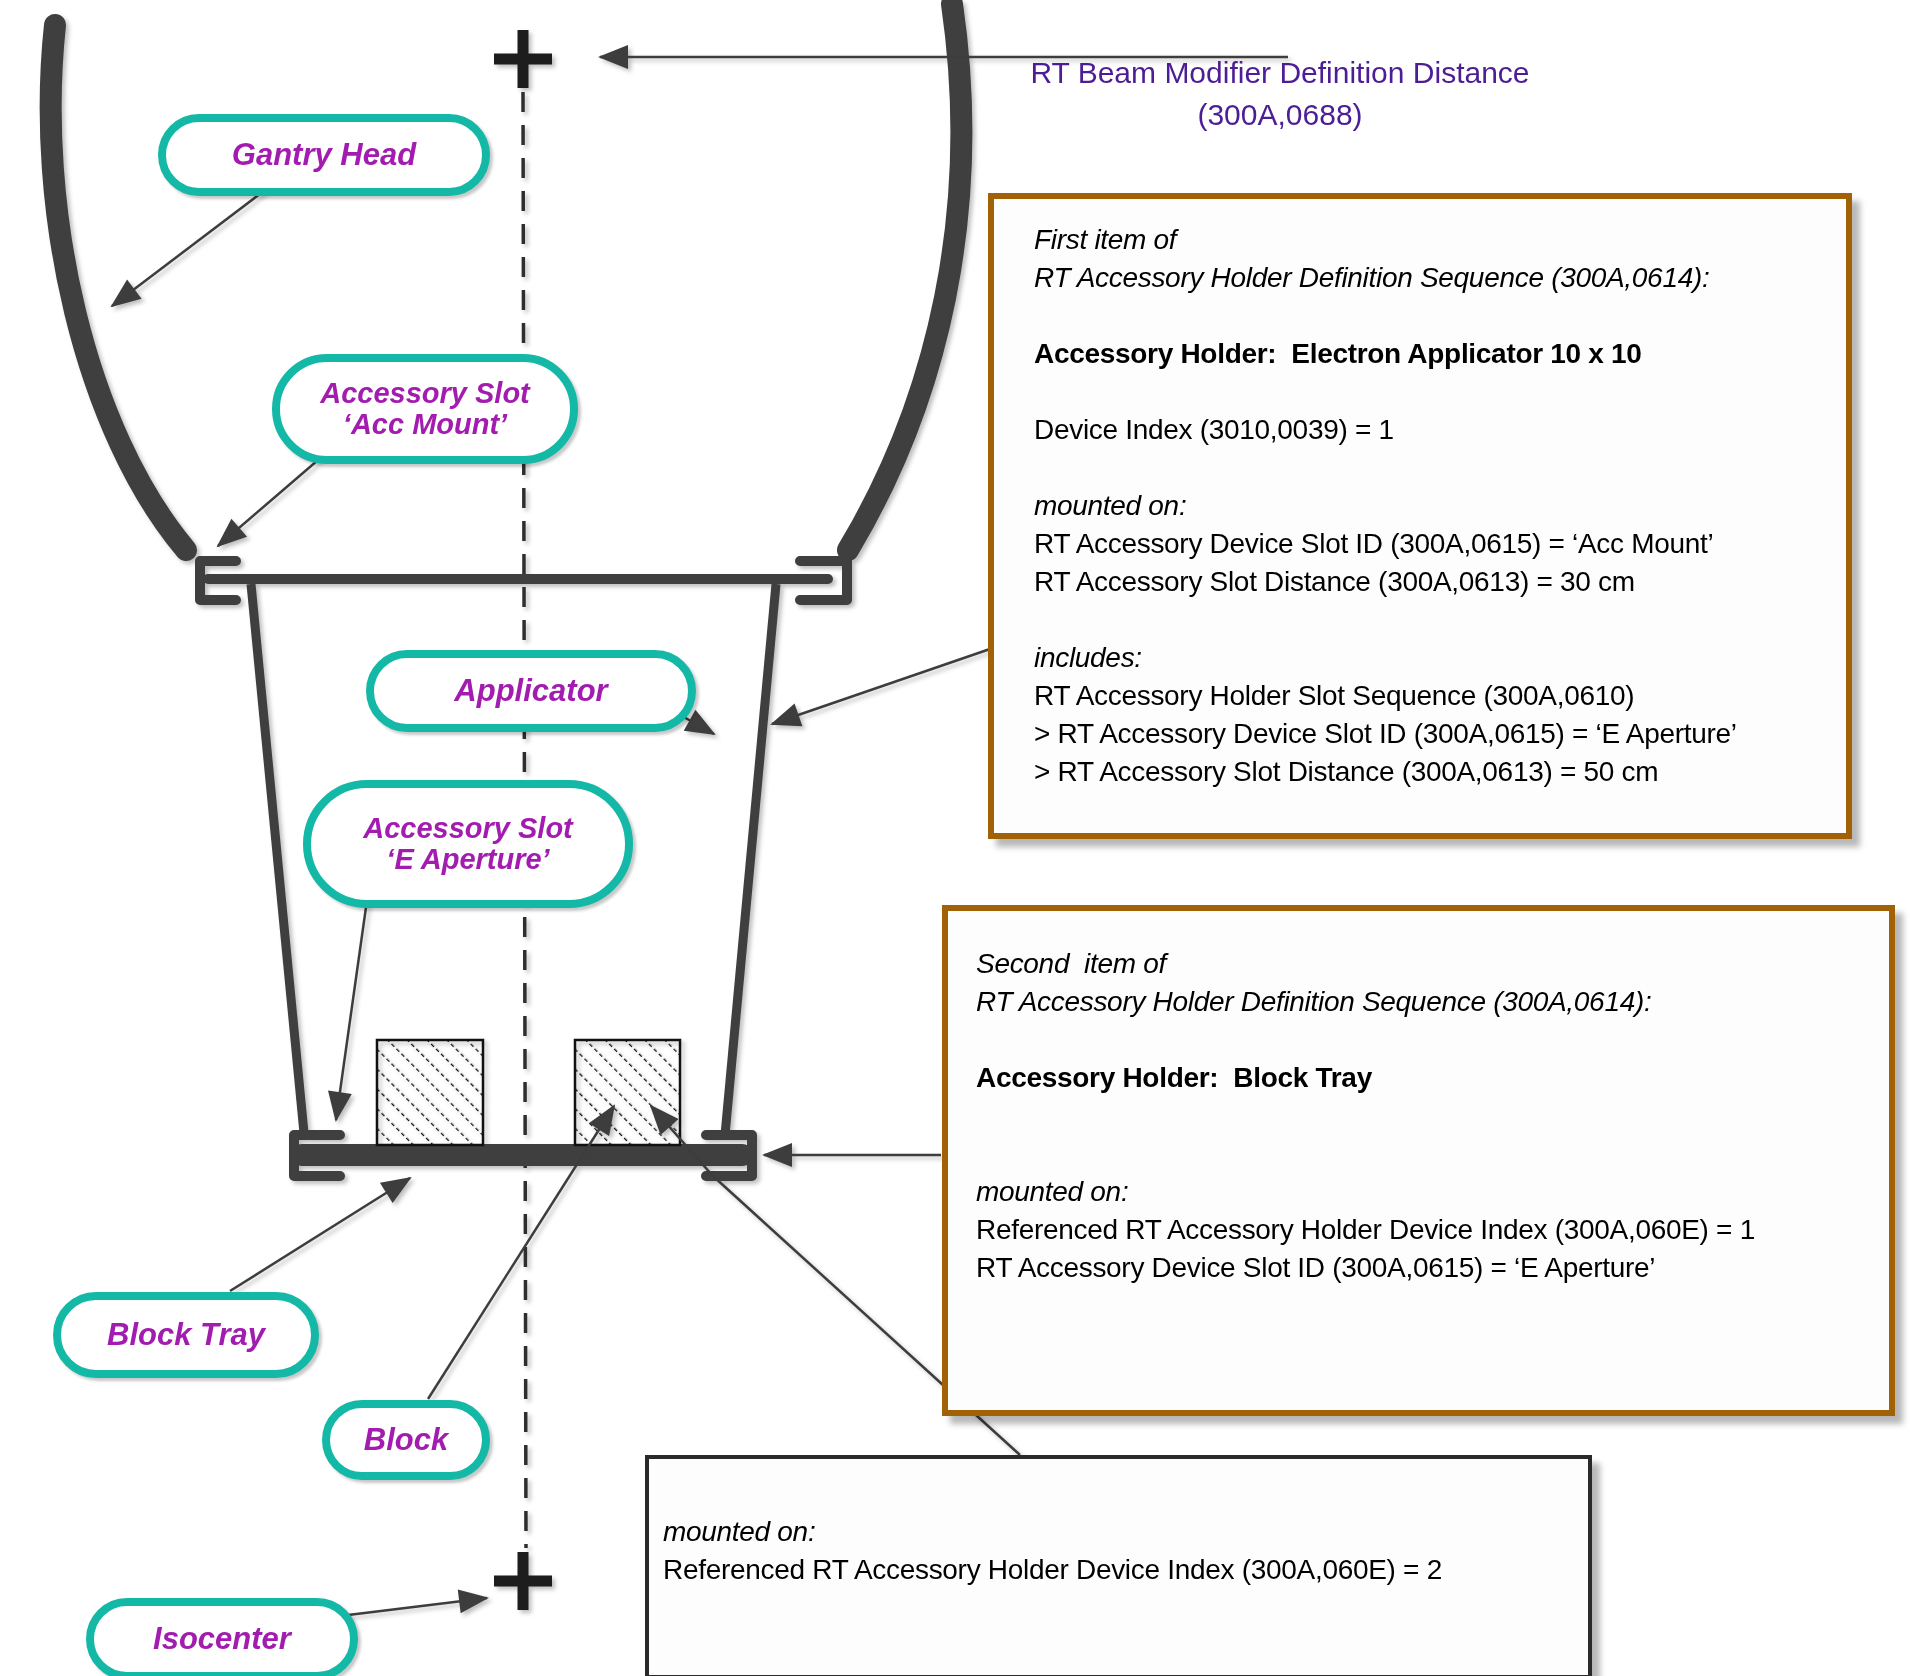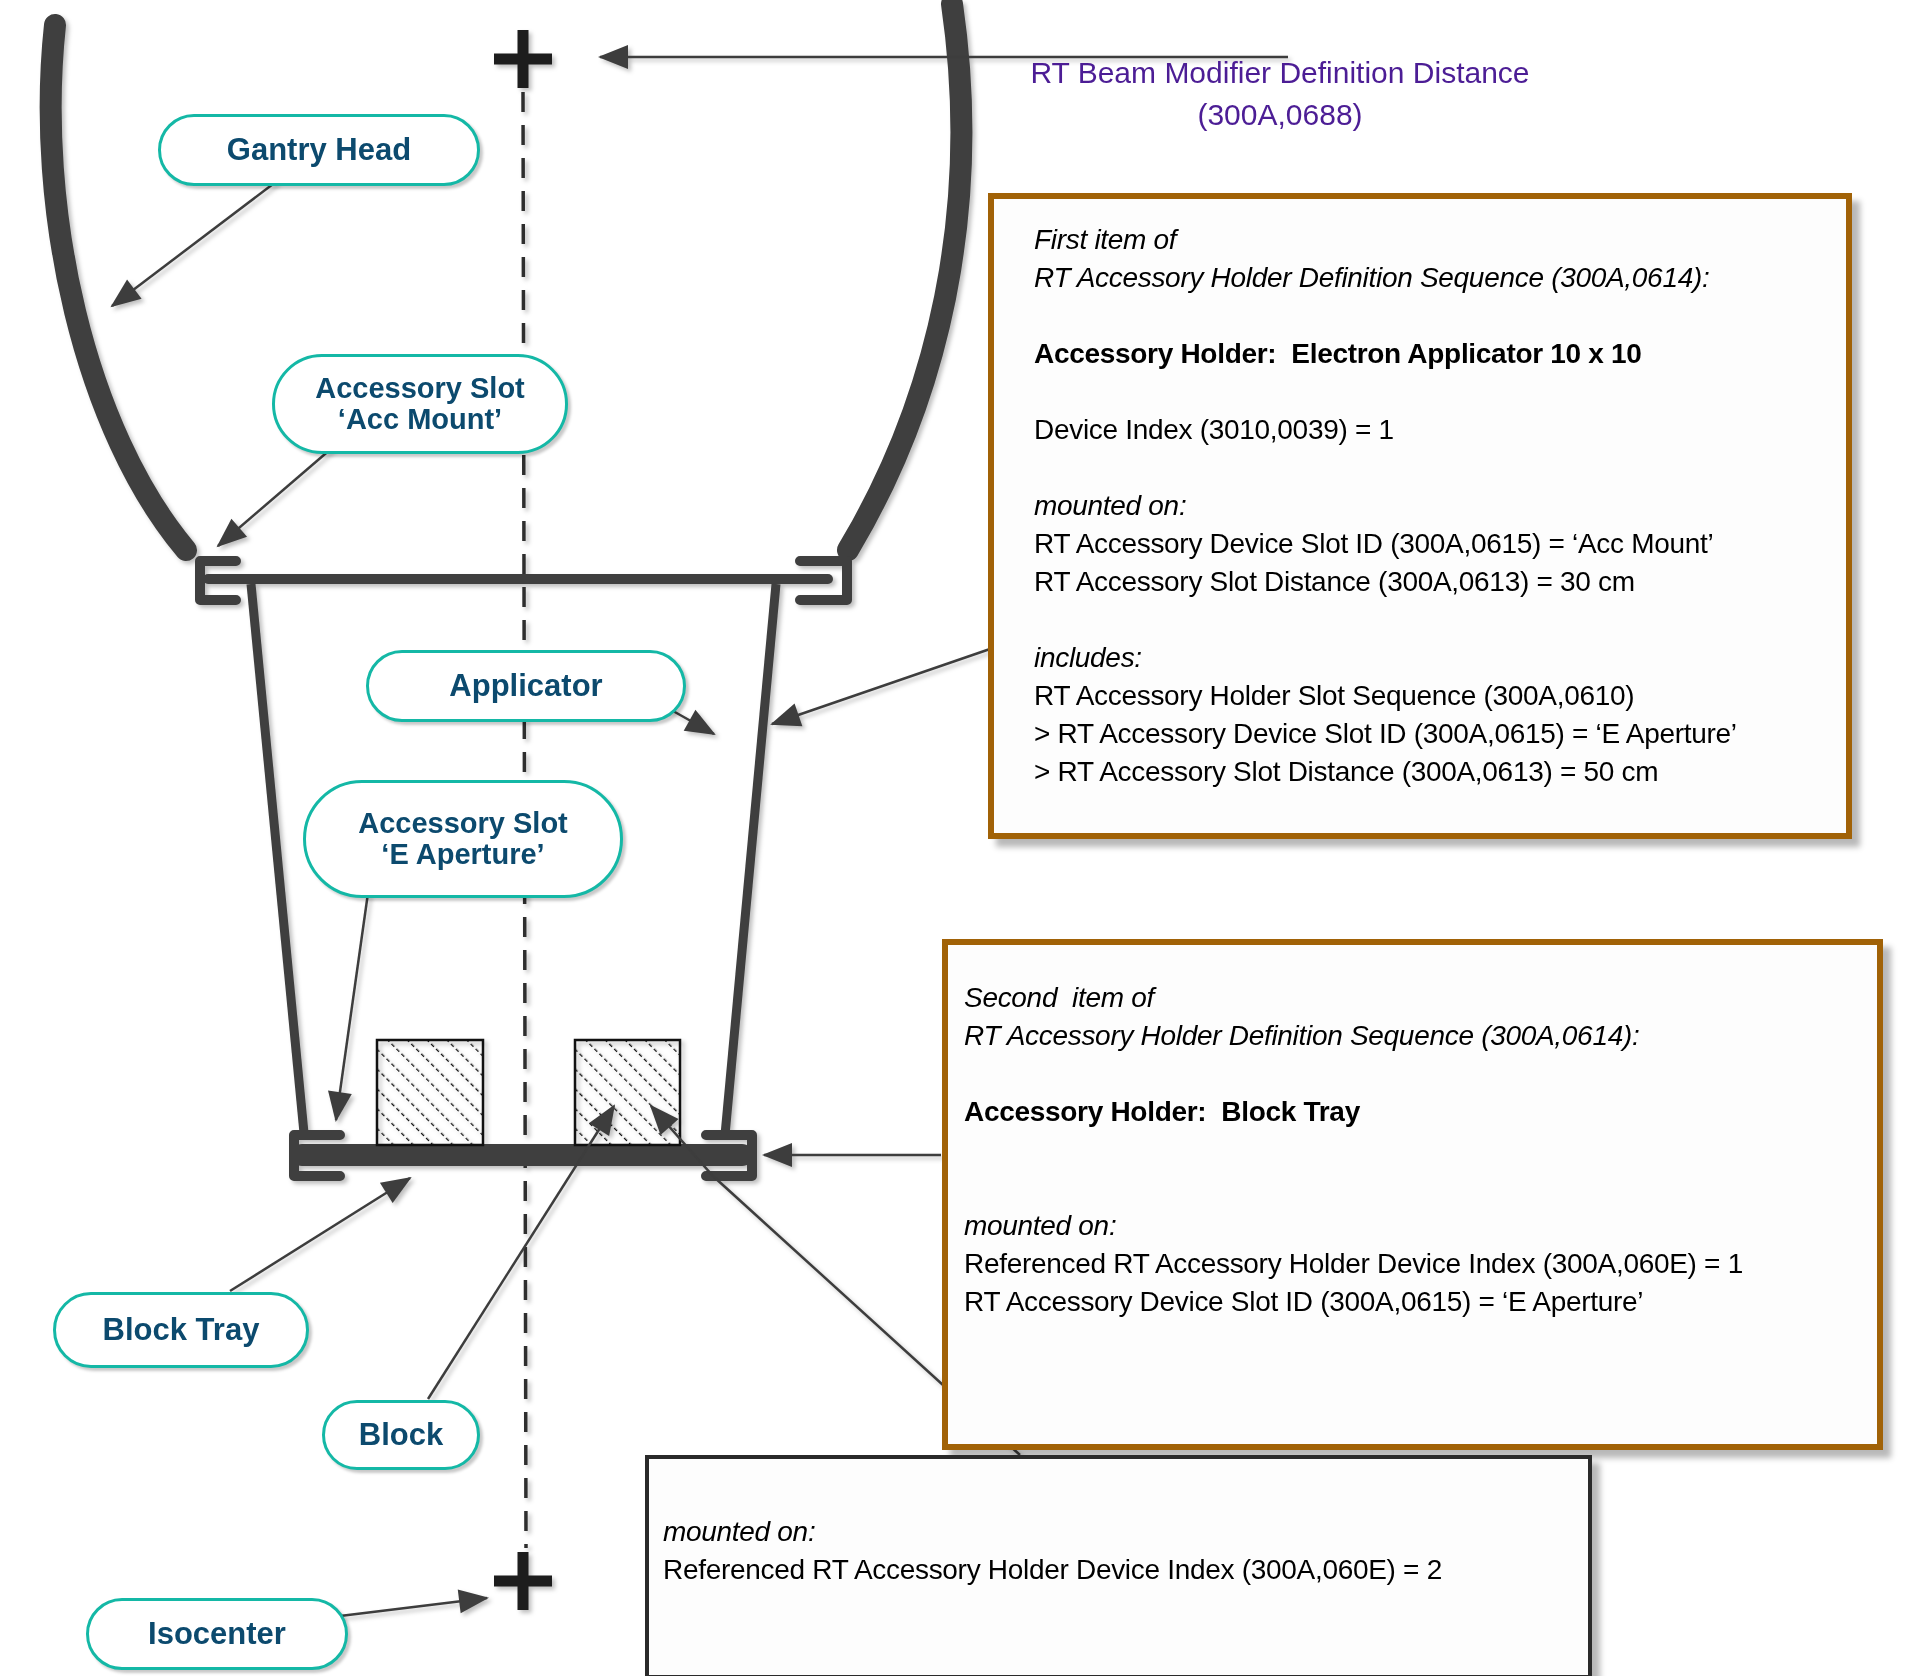--- a/index.html
+++ b/index.html
@@ -1,34 +1,34 @@
 <!DOCTYPE html>
 <html><head>
 <meta charset="utf-8">
 <style>
   html,body{margin:0;padding:0;background:#fff;}
   #stage{position:relative;width:1910px;height:1676px;background:#ffffff;overflow:hidden;
          font-family:"Liberation Sans",sans-serif;}
   #diagram{position:absolute;left:0;top:0;z-index:1;
            filter:drop-shadow(3px 3px 2px rgba(0,0,0,0.25));}
-  .pill{position:absolute;background:#fff;border:3px solid #14b8a6;border-radius:999px;
+  .pill{position:absolute;background:#fff;border:8px solid #14b8a6;border-radius:999px;
         display:flex;flex-direction:column;align-items:center;justify-content:center;
-        font-weight:bold;font-size:31px;line-height:1.08;color:#0c4a6e;
+        font-style:italic;font-weight:bold;font-size:31px;line-height:1.08;color:#a21caf;
         box-shadow:3px 3px 3px rgba(0,0,0,0.22);z-index:3;text-align:center;}
   .pill.two{font-size:29px;}
   .title{position:absolute;left:950px;top:52px;width:660px;text-align:center;
          font-size:30px;line-height:42px;color:#4c1d95;z-index:2;}
   .tbox{position:absolute;background:#fdfdfd;border:6px solid #a16207;
         box-shadow:8px 8px 6px rgba(0,0,0,0.28);
         font-size:28px;line-height:38px;letter-spacing:-0.3px;color:#000;z-index:2;}
   .tbox .ln{height:38px;white-space:nowrap;}
   .it{font-style:italic;}
   .b{font-weight:bold;}
   #box1{left:988px;top:193px;width:812px;height:612px;padding:22px 0 0 40px;}
-  #box2{left:942px;top:939px;width:913px;height:465px;padding:34px 0 0 16px;}
+  #box2{left:942px;top:905px;width:913px;height:465px;padding:34px 0 0 28px;}
   #box3{left:645px;top:1455px;width:925px;height:200px;padding:16px 0 0 14px;border:4px solid #2a2a2a;}
   #pill-gantry{left:158px;top:114px;width:316px;height:66px;}
   #pill-accmount{left:272px;top:354px;width:290px;height:94px;}
   #pill-applicator{left:366px;top:650px;width:314px;height:66px;}
   #pill-eaperture{left:303px;top:780px;width:314px;height:112px;}
   #pill-blocktray{left:53px;top:1292px;width:250px;height:70px;}
   #pill-block{left:322px;top:1400px;width:152px;height:64px;}
   #pill-isocenter{left:86px;top:1598px;width:256px;height:66px;}
 </style>
 </head>

